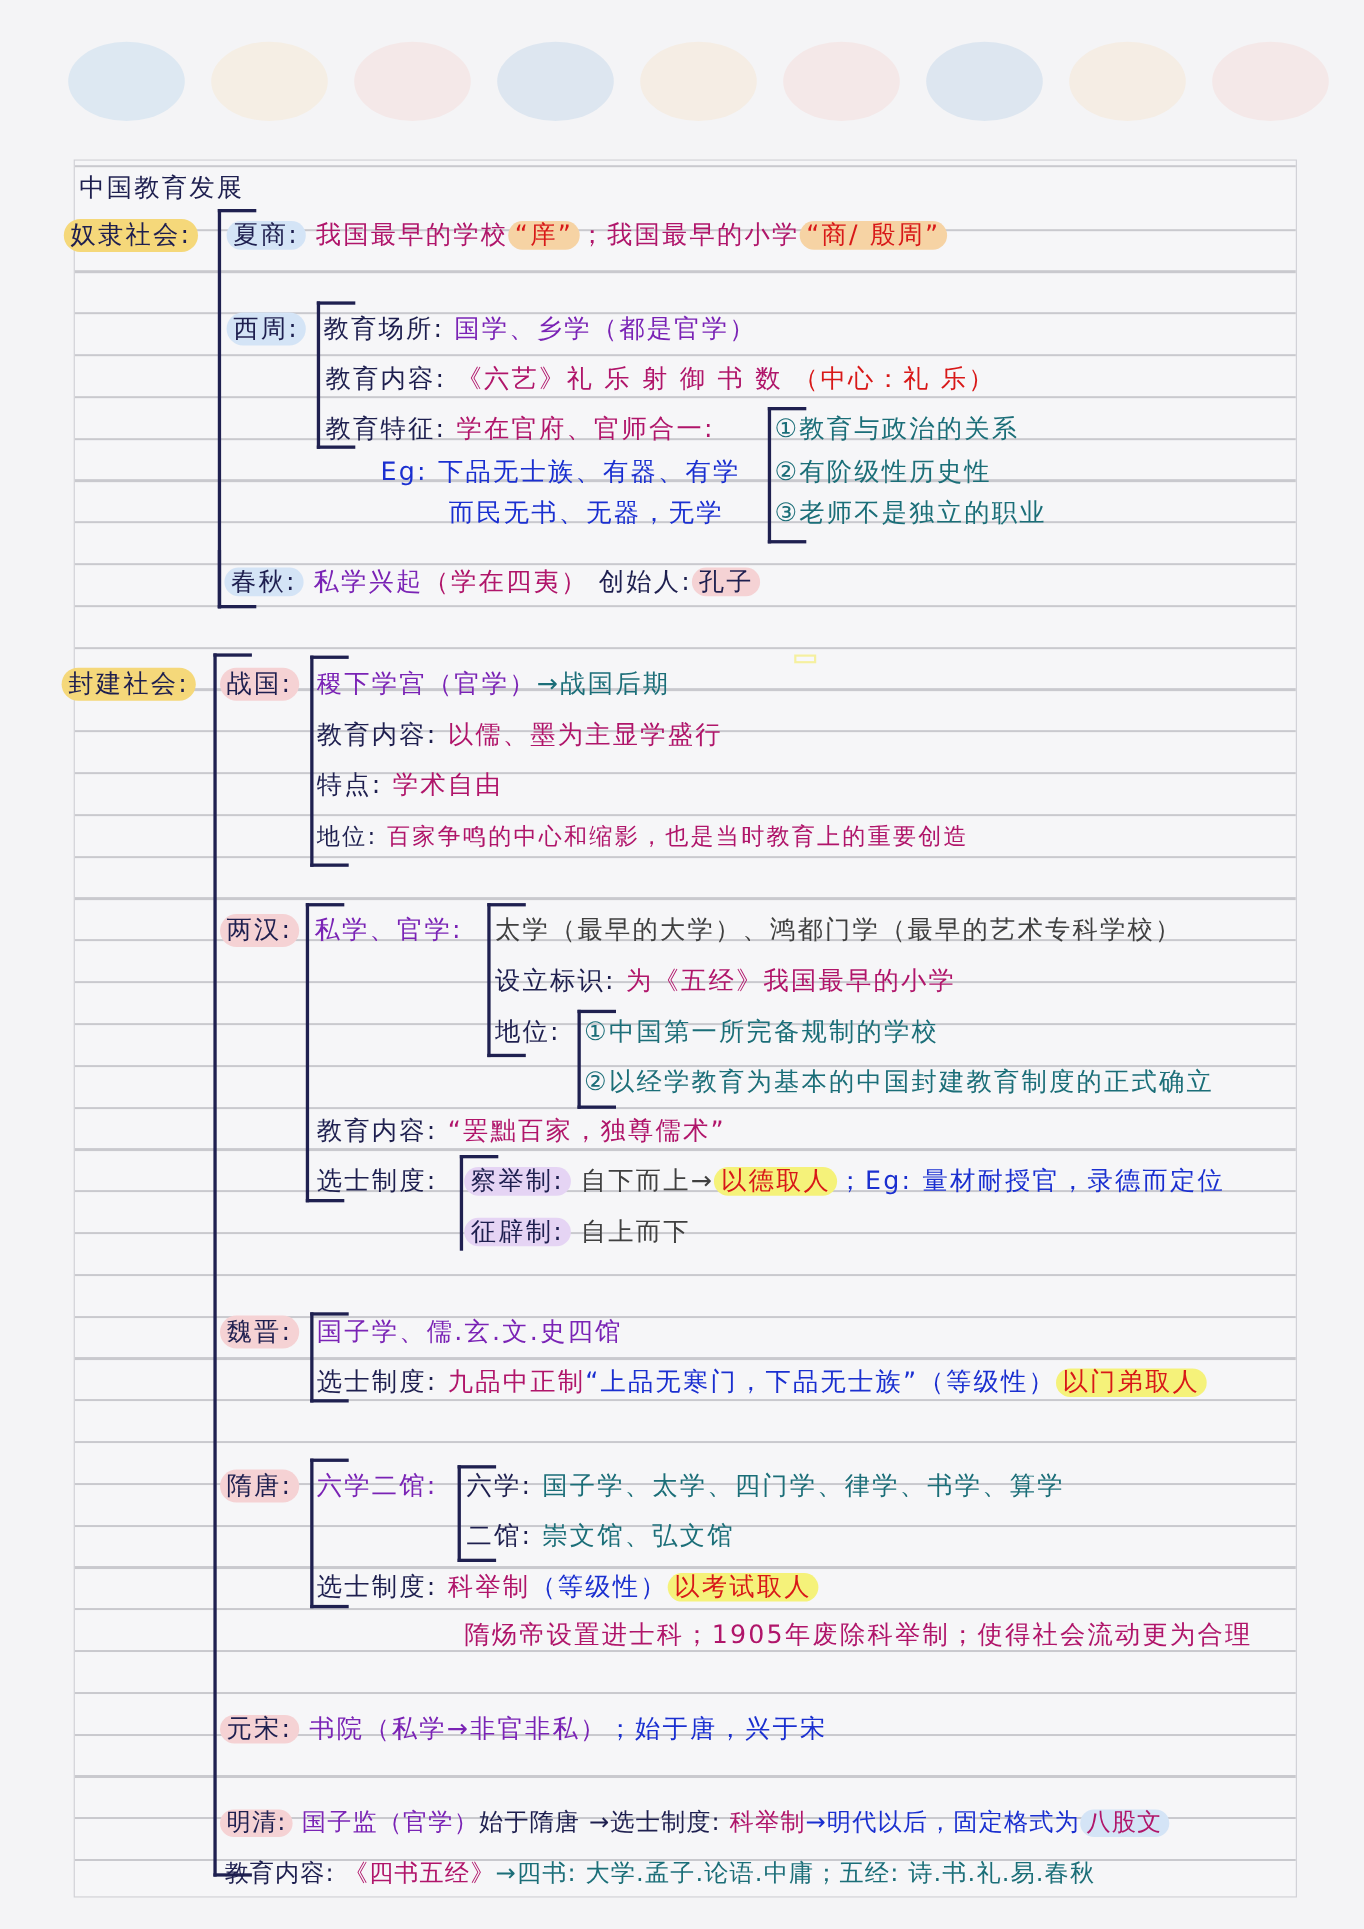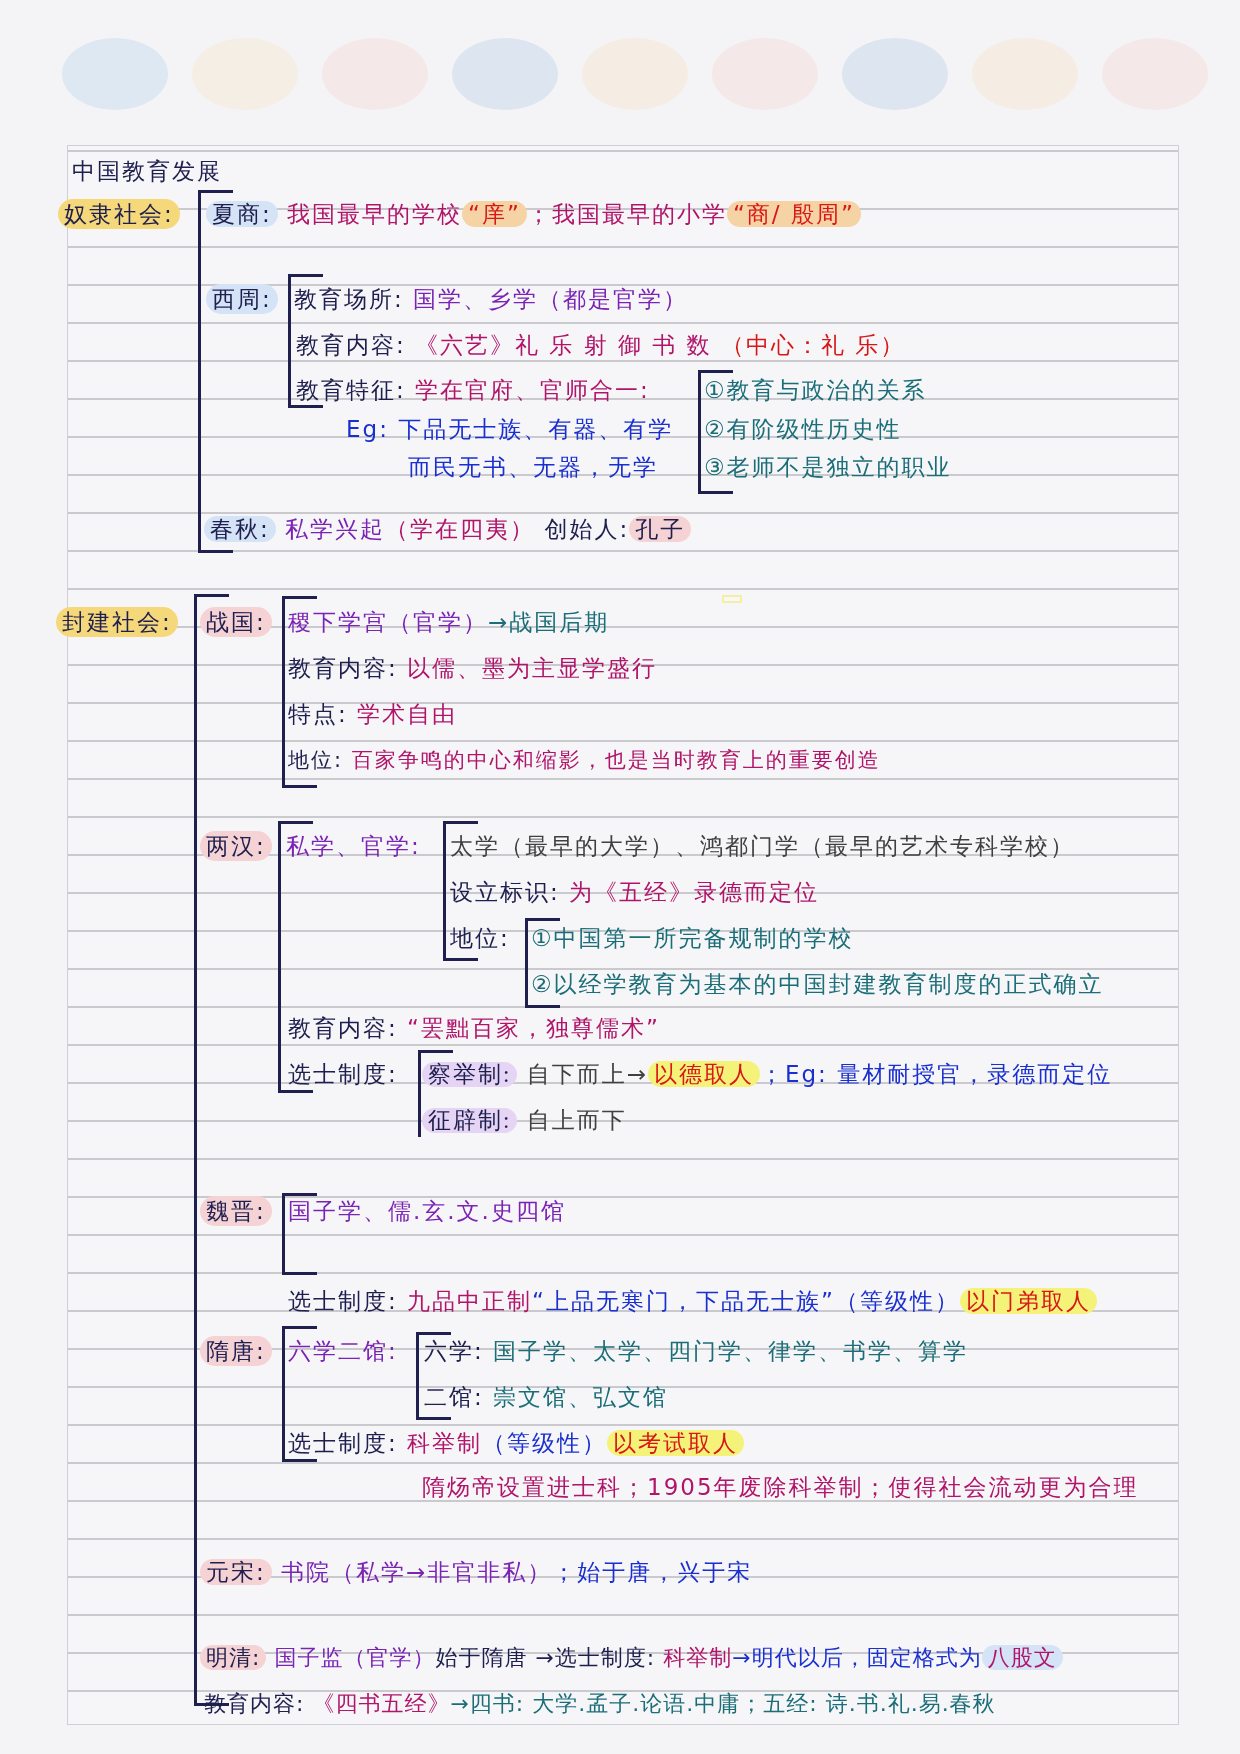--- a/index.html
+++ b/index.html
@@ -11,21 +11,21 @@
          border:1px solid #cfcfd4;background:#f6f6f8;
          background-image:repeating-linear-gradient(to bottom,transparent 0,transparent 36px,#c9c9ce 36px,#c9c9ce 38px);
          background-position:0 26px;}
   .t{position:absolute;white-space:nowrap;font-size:23px;line-height:30px;letter-spacing:2px;}
   .hl{border-radius:16px;padding:0 6px;}
   .br{position:absolute;border-left:3px solid #1f2050;border-top:3px solid #1f2050;border-bottom:3px solid #1f2050;width:32px;}
   .br.open{border-bottom:none;}
   .dk{color:#1e1f4f;} .mg{color:#b0156a;} .pu{color:#7a23b5;} .rd{color:#d81818;}
   .bl{color:#1a2fd0;} .tl{color:#1b6e78;} .nv{color:#404040;} .pk{color:#404040;}
   .y{background:#f5d87a;} .b{background:#d4e4f6;} .o{background:#f6d3a4;}
-  .p{background:#f5d2d4;} .v{background:#e5d4f4;font-family:Liberation Serif, serif;} .yy{background:#f5f27a;}
+  .p{background:#f5d2d4;} .v{background:#e5d4f4;} .yy{background:#f5f27a;}
   .box{position:absolute;border:2px solid #f5f0a0;background:#f7f7fb;padding:2px 8px;font-size:21px;line-height:26px;letter-spacing:2px;}
 </style>
 </head>
 <body>
 
 <div class="dots">
   <div class="dot" style="background:#dde8f2"></div>
   <div class="dot" style="background:#f5eee4"></div>
   <div class="dot" style="background:#f4e8e8"></div>
   <div class="dot" style="background:#dde6f0"></div>
@@ -101,21 +101,21 @@
   <span class="mg">百家争鸣的中心和缩影，也是当时教育上的重要创造</span>
 </div>
 
 <div class="t dk hl p" style="left:200px;top:831px;">两汉:</div>
 <div class="br" style="left:278px;top:821px;height:266px;"></div>
 <div class="t pu" style="left:286px;top:831px;">私学、官学:</div>
 <div class="br" style="left:443px;top:821px;height:134px;"></div>
 <div class="t nv" style="left:450px;top:831px;">太学（最早的大学）、鸿都门学（最早的艺术专科学校）</div>
 <div class="t" style="left:450px;top:877px;">
   <span class="dk">设立标识:</span>
-  <span class="mg">为《五经》录德而定位</span>
+  <span class="mg">为《五经》我国最早的小学</span>
 </div>
 <div class="t dk" style="left:450px;top:923px;">地位:</div>
 <div class="br" style="left:525px;top:918px;height:84px;"></div>
 <div class="t tl" style="left:531px;top:923px;">①中国第一所完备规制的学校</div>
 <div class="t tl" style="left:531px;top:969px;">②以经学教育为基本的中国封建教育制度的正式确立</div>
 <div class="t" style="left:288px;top:1013px;">
   <span class="dk">教育内容:</span>
   <span class="mg">“罢黜百家，独尊儒术”</span>
 </div>
 <div class="t dk" style="left:288px;top:1059px;">选士制度:</div>
@@ -125,21 +125,21 @@
   <span class="pk">自下而上→</span><span class="rd hl yy">以德取人</span><span class="bl">；Eg: 量材耐授官，录德而定位</span>
 </div>
 <div class="t" style="left:422px;top:1105px;">
   <span class="dk hl v">征辟制:</span>
   <span class="pk">自上而下</span>
 </div>
 
 <div class="t dk hl p" style="left:200px;top:1196px;">魏晋:</div>
 <div class="br" style="left:282px;top:1193px;height:76px;"></div>
 <div class="t pu" style="left:288px;top:1196px;">国子学、儒.玄.文.史四馆</div>
-<div class="t" style="left:288px;top:1242px;margin-top:44px;">
+<div class="t" style="left:288px;top:1242px;">
   <span class="dk">选士制度:</span>
   <span class="mg">九品中正制</span><span class="bl">“上品无寒门，下品无士族”（等级性）</span><span class="rd hl yy">以门弟取人</span>
 </div>
 
 <div class="t dk hl p" style="left:200px;top:1336px;">隋唐:</div>
 <div class="br" style="left:282px;top:1326px;height:130px;"></div>
 <div class="t pu" style="left:288px;top:1336px;">六学二馆:</div>
 <div class="br" style="left:416px;top:1332px;height:82px;"></div>
 <div class="t" style="left:424px;top:1336px;">
   <span class="dk">六学:</span>

